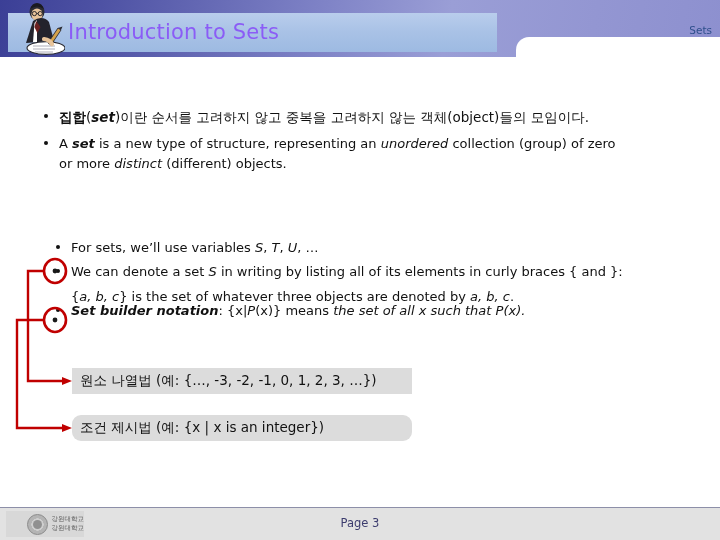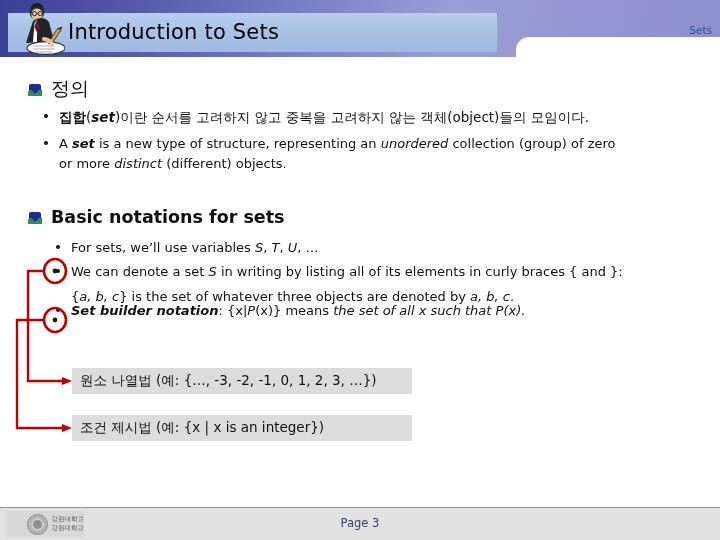--- a/index.html
+++ b/index.html
@@ -39,21 +39,21 @@
     position: absolute;
     left: 8px; top: 13px;
     width: 489px; height: 39px;
     background: linear-gradient(180deg, #b9cdec 0%, #a9c2e6 48%, #9dbae2 100%);
   }
   #slide-title {
     position: absolute;
     left: 68px; top: 15px;
     width: 420px; height: 34px;
     line-height: 34px;
-    color: #000000;
+    color: #8b5cf6;
     font-size: 21px;
     font-family: "DejaVu Sans", sans-serif;
     letter-spacing: 0.2px;
     white-space: nowrap;
   }
   #header-clipart {
     position: absolute;
     left: 13px; top: 1px;
     width: 52px; height: 56px;
   }
@@ -254,40 +254,32 @@
     <path d="M35 42 L45 27 L48 29 L38 44 Z" fill="#d4a24a" stroke="#2b2b33" stroke-width="0.9"></path>
     <path d="M45 27 L48 29 L49.5 25.5 Z" fill="#2b2b33"></path>
     <path d="M31 38 q6 1 8 5" stroke="#e8c49a" stroke-width="4.2" fill="none" stroke-linecap="round"></path>
   </svg>
 
   <div id="slide-title">Introduction to Sets</div>
 
   <div id="topic-tab"></div>
   <div id="topic-tab-label">Sets</div>
 
-  <div class="sec" style="left:28px; top:76px;">
-    <span class="sec-icon"></span>
-    <span class="sec-title-ko">정의</span>
-  </div>
 
   <div class="bullet bullet-ko" style="left:44px; top:107px; width:660px;">
     <span class="dot"></span>
     <span class="txt"><span class="b">집합</span><span>(</span><span class="bi">set</span><span>)이란 순서를 고려하지 않고 중복을 고려하지 않는 객체(object)들의 모임이다.</span></span>
   </div>
 
   <div class="bullet" style="left:44px; top:134px; width:665px;">
     <span class="dot"></span>
     <span class="txt"><span>A </span><span class="bi">set</span><span> is a new type of structure, representing an </span><span class="i">unordered</span><span> collection (group) of zero</span></span>
     <span class="txt"><span>or more </span><span class="i">distinct</span><span> (different) objects.</span></span>
   </div>
 
-  <div class="sec" style="left:28px; top:207px;">
-    <span class="sec-icon"></span>
-    <span class="sec-title-en">Basic notations for sets</span>
-  </div>
 
   <div class="bullet" style="left:56px; top:238px; width:640px;">
     <span class="dot"></span>
     <span class="txt"><span>For sets, we’ll use variables </span><span class="i">S</span><span>, </span><span class="i">T</span><span>, </span><span class="i">U</span><span>, …</span></span>
   </div>
 
   <div class="bullet" style="left:56px; top:262px; width:650px;">
     <span class="dot"></span>
     <span class="txt"><span>We can denote a set </span><span class="i">S</span><span> in writing by listing all of its elements in curly braces { and }:</span></span>
   </div>
@@ -298,21 +290,21 @@
 
   <div class="bullet" style="left:56px; top:301px; width:650px;">
     <span class="dot"></span>
     <span class="txt"><span class="bi">Set builder notation</span><span>: {x|</span><span class="i">P</span><span>(x)} means </span><span class="i">the set of all x such that P(x).</span></span>
   </div>
 
   <div class="gbox" style="left:72px; top:368px; width:340px; height:26px;">
     <span>원소 나열법 (예: {…, -3, -2, -1, 0, 1, 2, 3, …})</span>
   </div>
 
-  <div class="gbox" style="left:72px; top:415px; width:340px; height:26px;">
+  <div class="gbox" style="left:72px; top:415px; width:340px; height:26px;border-radius:9px;">
     <span>조건 제시법 (예: {x | x is an integer})</span>
   </div>
 
   <svg id="annot" viewBox="0 0 720 540">
 
     <ellipse cx="55" cy="271" rx="11" ry="12" fill="none" stroke="#c00000" stroke-width="2.6"></ellipse>
     <circle cx="55" cy="271" r="2.4" fill="#1a1a1a"></circle>
 
     <ellipse cx="55" cy="320" rx="11" ry="12" fill="none" stroke="#c00000" stroke-width="2.6"></ellipse>
     <circle cx="55" cy="320" r="2.4" fill="#1a1a1a"></circle>

